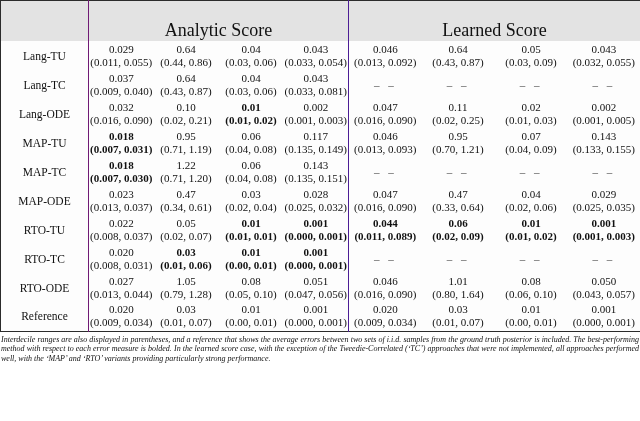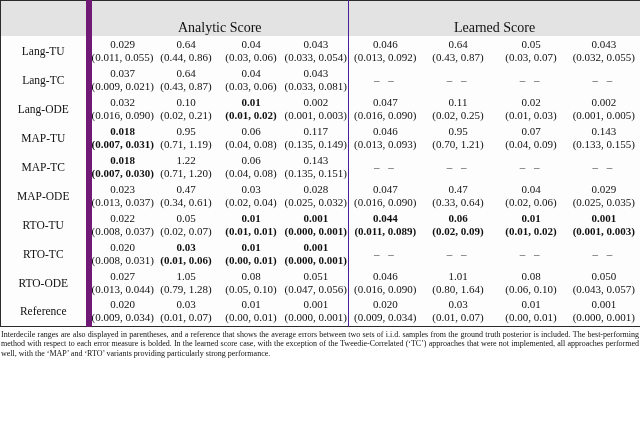--- a/index.html
+++ b/index.html
@@ -21,27 +21,27 @@
   col.c-label { width: 88px; }
   col.c-a { width: 65px; }
   col.c-l { width: 73px; }
 
   thead th {
     background: #e3e3e3;
     font-weight: normal;
     text-align: center;
     padding: 0;
   }
-  tr.group-row th { height: 32px; font-size: 14px; vertical-align: middle; padding-top: 19px; }
+  tr.group-row th { height: 32px; font-size: 18px; vertical-align: middle; padding-top: 19px; }
   tr.cols-row th {
     height: 60px; font-size: 11.5px; line-height: 13px;
     vertical-align: middle; padding: 0 5px 8px 5px;
     border-bottom: 1px solid #2b2b2b;
   }
-  .label-sep { border-right: 6px solid #701a75; }
+  .label-sep { border-right: 1px solid #701a75; }
   .half-start { border-left: 1px solid #4c1d95; }
 
   tbody td {
     height: 29px;
     text-align: center;
     vertical-align: middle;
     font-size: 11px;
     padding: 0;
     background: #fdfdfd;
   }
@@ -49,20 +49,21 @@
   .val, .range { line-height: 13px; white-space: nowrap; }
   td.bold .val, td.bold .range { font-weight: bold; }
   .dash { color: #2f2f2f; letter-spacing: 3px; font-size: 11px; }
 
   .caption {
     margin: 3px 1px 0 1px;
     font-size: 8px;
     line-height: 9.6px;
     text-align: justify;
     color: #101010;
+    font-style: italic;
   }
 </style>
 </head>
 <body>
 
 <div class="page">
   <table class="results">
     <colgroup>
       <col class="c-label">
       <col class="c-a">
@@ -103,32 +104,32 @@
           <td class="half-start ">
             <div class="val">0.046</div>
             <div class="range">(0.013, 0.092)</div>
           </td>
           <td class="">
             <div class="val">0.64</div>
             <div class="range">(0.43, 0.87)</div>
           </td>
           <td class="">
             <div class="val">0.05</div>
-            <div class="range">(0.03, 0.07)</div>
+            <div class="range">(0.03, 0.09)</div>
           </td>
           <td class="">
             <div class="val">0.043</div>
             <div class="range">(0.032, 0.055)</div>
           </td>
         </tr>
         <tr>
           <td class="label-cell label-sep">Lang-TC</td>
           <td class="">
             <div class="val">0.037</div>
-            <div class="range">(0.009, 0.021)</div>
+            <div class="range">(0.009, 0.040)</div>
           </td>
           <td class="">
             <div class="val">0.64</div>
             <div class="range">(0.43, 0.87)</div>
           </td>
           <td class="">
             <div class="val">0.04</div>
             <div class="range">(0.03, 0.06)</div>
           </td>
           <td class="">

